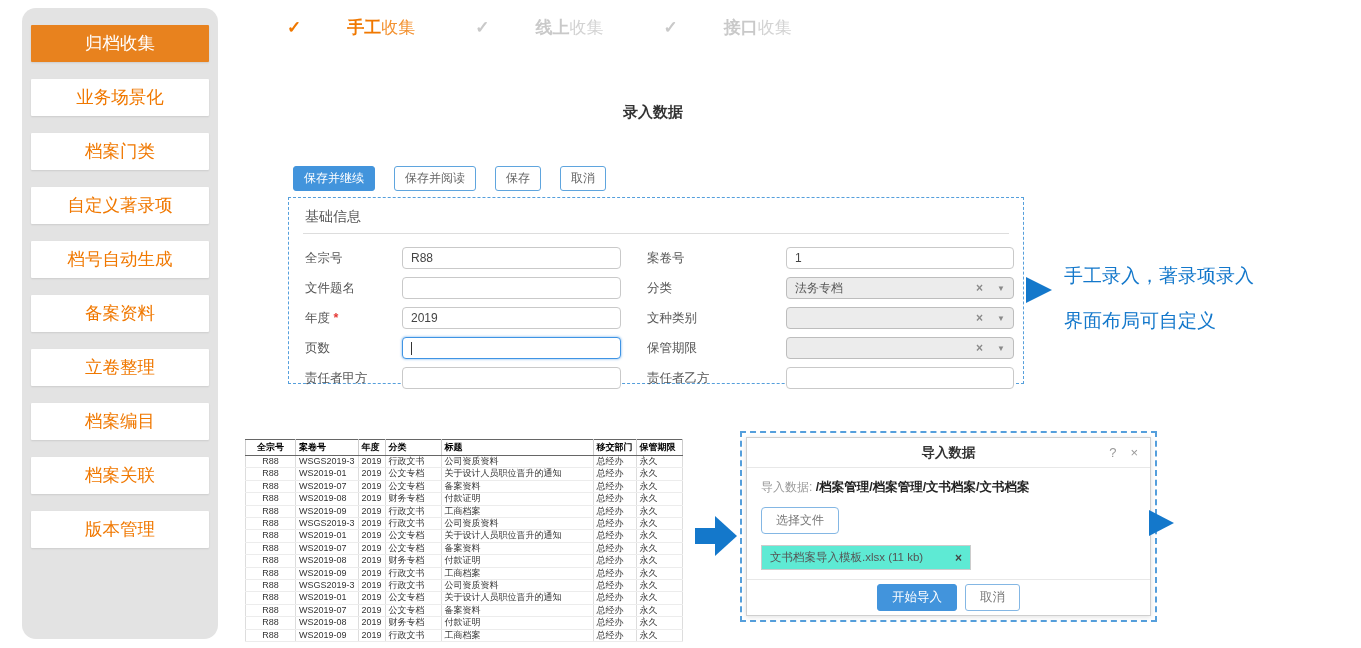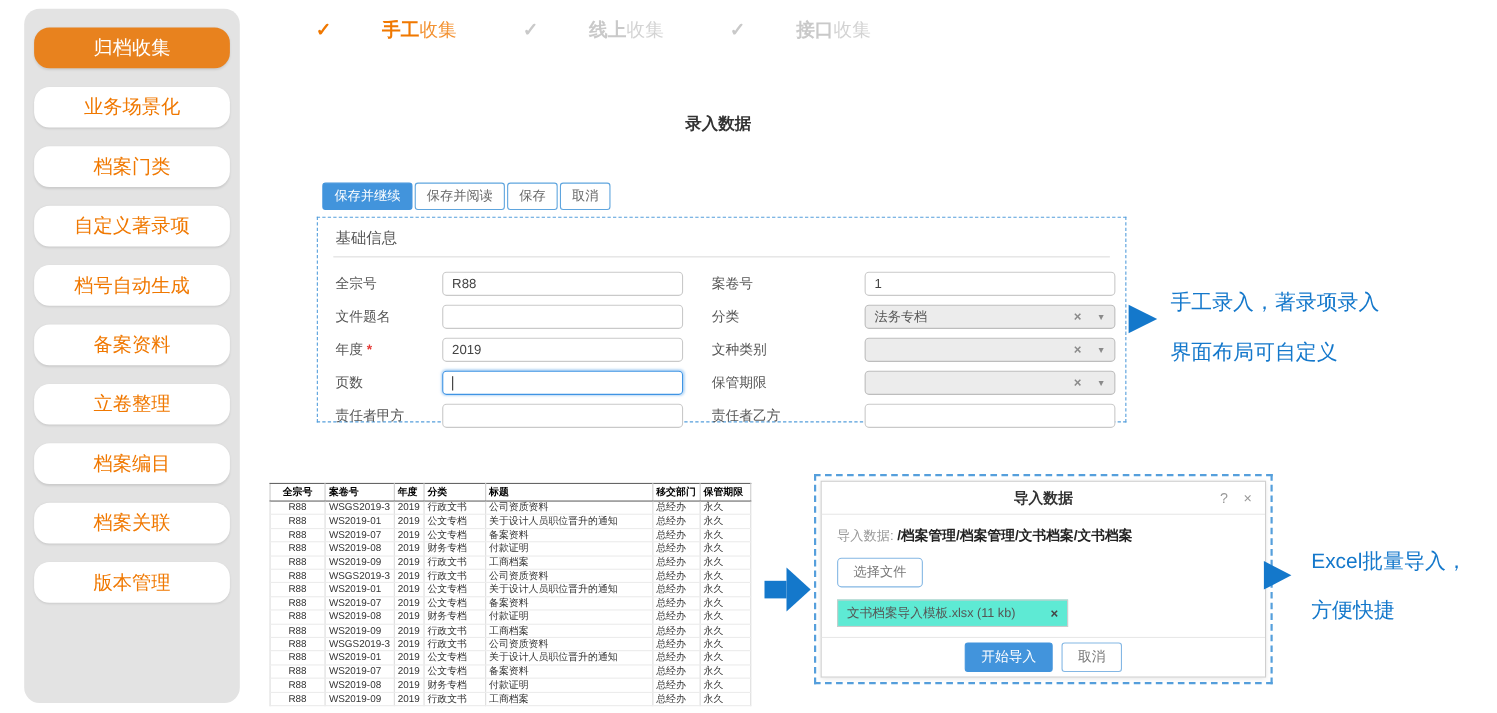--- a/index.html
+++ b/index.html
@@ -3,37 +3,37 @@
 <meta charset="utf-8">
 <style>
   * { margin:0; padding:0; box-sizing:border-box; }
   html,body { width:1361px; height:648px; background:#fff;
     font-family:"Liberation Sans", sans-serif; }
   #canvas { position:relative; width:1361px; height:648px; overflow:hidden; background:#fff; }
 
   
   .sidebar { position:absolute; left:22px; top:8px; width:196px; height:631px;
     background:#e3e3e3; border-radius:14px; padding:17px 9px; }
-  .side-btn { height:37px; line-height:37px; margin-bottom:17px; border-radius:14px;
+  .side-btn { height:37px; line-height:37px; margin-bottom:17px; border-radius:1px;
     background:#fff; color:var(--c-orange,#EF8519); font-size:17.5px; text-align:center;
     box-shadow:0 1px 2px rgba(0,0,0,.10); cursor:pointer; }
   .side-btn.active { background:var(--c-orange-bg,#E8821E); color:#fff; }
 
   
   .tabs { position:absolute; left:287px; top:16px; display:flex; gap:60px; font-size:17px; }
   .tab { color:#c9c9c9; cursor:pointer; white-space:nowrap; }
   .tab .check { font-weight:700; margin-right:6px; }
   .tab .bold { font-weight:700;margin-left:40px; }
   .tab .rest { opacity:.8; }
   .tab.active { color:var(--c-orange,#F07800); }
 
   
   .entry-title { position:absolute; left:285px; top:103px; width:736px; text-align:center;
     font-size:15px; font-weight:700; color:#333; }
-  .toolbar { position:absolute; left:293px; top:166px; display:flex; gap:2px; }
+  .toolbar { position:absolute; left:293px; top:166px; display:flex; gap:19px; }
   .tb-btn { font-size:12px; padding:3px 10px; border-radius:3px; background:#fff;
     border:1px solid #5fa5de; color:#666; cursor:pointer;
     font-family:"Liberation Sans",sans-serif; }
   .tb-btn.primary { background:var(--c-blue,#4596DB); border-color:var(--c-blue,#4596DB); color:#fff; }
 
   .form-panel { position:absolute; left:288px; top:197px; width:736px; height:187px;
     border:1px dashed var(--c-dash,#559FDC); padding:10px 14px 0; background:#fff; }
   .section-title { font-size:14px; color:#555; padding:0 2px 7px; border-bottom:1px solid #ddd;
     margin-bottom:13px; }
   .fields { display:grid; grid-template-columns:99px 219px 165px 228px; row-gap:8px; align-items:center; }
@@ -383,18 +383,14 @@
         <div class="file-chip">
           <span class="fname">文书档案导入模板.xlsx (11 kb)</span>
           <span class="x">×</span>
         </div>
       </div>
       <div class="dlg-footer"><button class="dlg-btn primary">开始导入</button><button class="dlg-btn">取消</button></div>
     </div>
   </div>
 
   <div class="tri tri-import"></div>
-  <div class="annot annot-import">
-    <div>Excel批量导入，</div>
-    <div>方便快捷</div>
-  </div>
 
 </div>
 
 </body></html>

